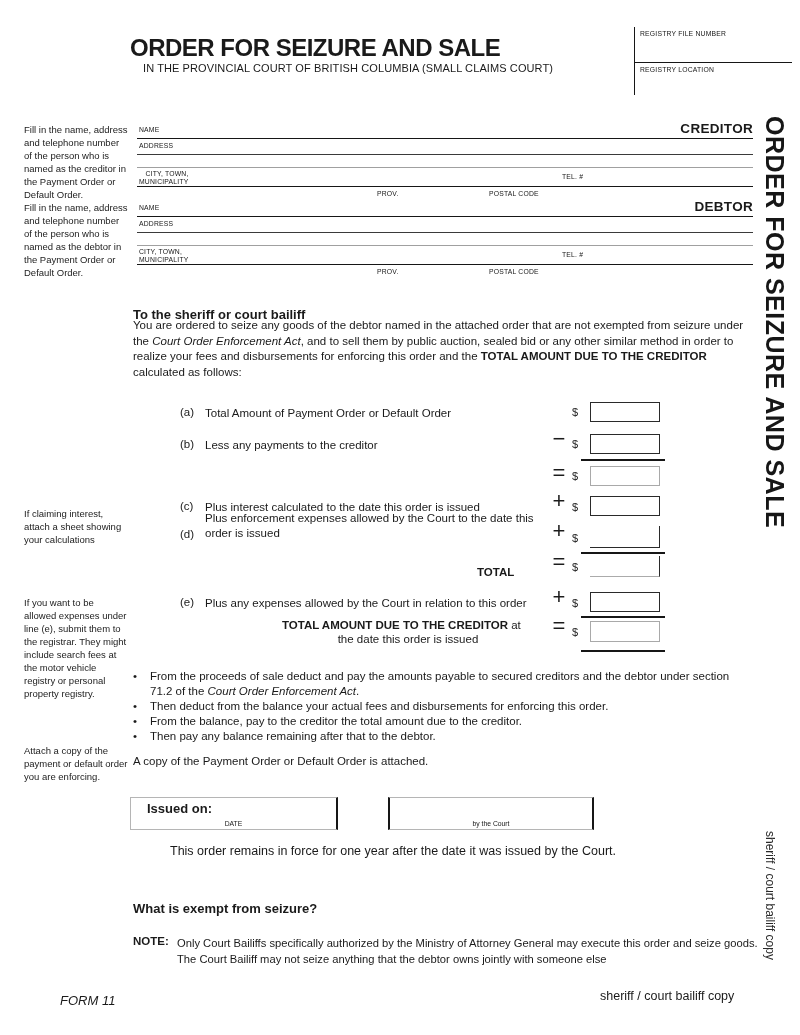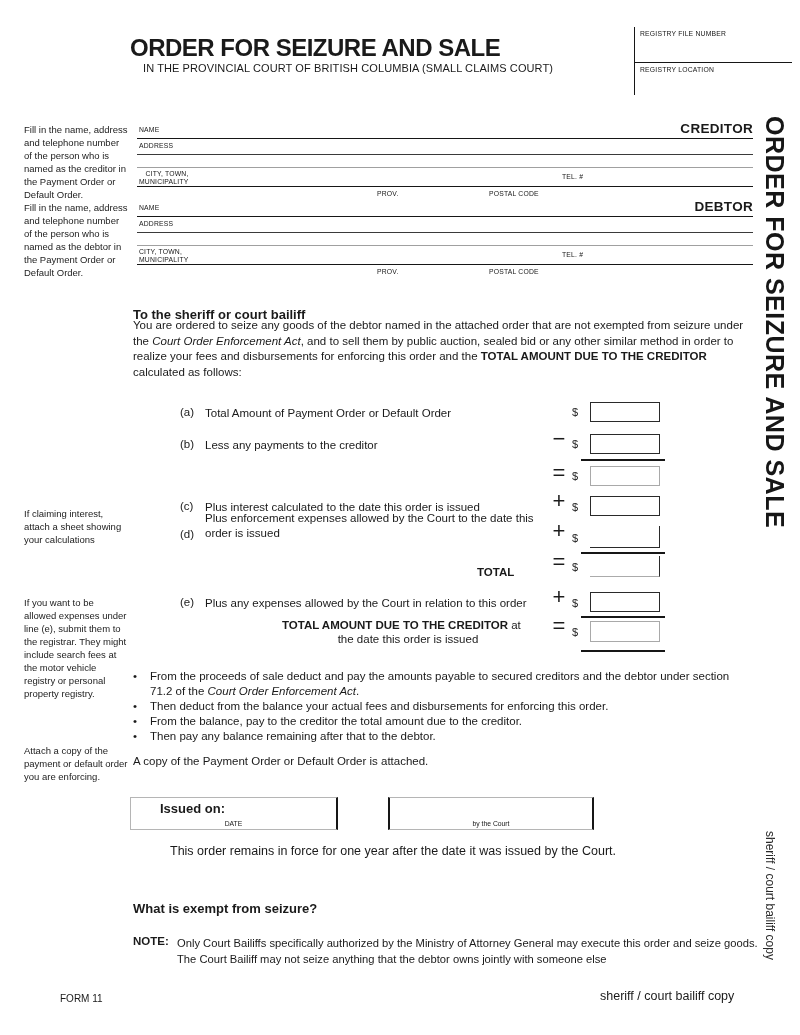--- a/index.html
+++ b/index.html
@@ -65,33 +65,33 @@
   .total-lbl{left:460px;top:566px;font-size:11.5px;font-weight:bold;margin-left:17px;}
   .grand-l1{left:282px;top:619px;font-size:11.5px;width:252px;}
   .grand-l2{left:282px;top:633px;font-size:11.5px;width:252px;text-align:center;}
   
   .bullet-row{left:133px;width:620px;font-size:11.5px;line-height:15px;}
   .bullet-glyph{position:absolute;left:0;top:0;}
   .bullet-text{margin-left:17px;}
   .br1{top:669px;} .br2{top:699px;} .br3{top:714px;} .br4{top:729px;}
   .attached{left:133px;top:755px;font-size:11.5px;}
   
-  .issued-heading{left:146px;top:781px;padding-left:14px;}
+  .issued-heading{left:133px;top:781px;padding-left:14px;}
   .sigbox{top:797px;height:33px;box-sizing:border-box;border:1px solid #b5b5b5;}
   .sigbox-date{left:130px;width:208px;border-right:2px solid #161616;}
   .sigbox-court{left:388px;width:206px;border-left:2px solid #161616;border-right:2px solid #161616;}
   .sig-lbl{position:absolute;left:0;right:0;bottom:2px;text-align:center;font-size:6.8px;color:#161616;}
   .sig-fill{position:absolute;left:4px;right:4px;top:2px;height:18px;}
   .force-note{left:170px;top:844px;font-size:12.5px;}
   
   .exempt-heading{left:133px;top:881px;}
   .exempt-para{left:133px;top:897px;width:626px;font-size:11.5px;line-height:15px;}
   .note-lbl{left:133px;top:935px;font-size:11.5px;font-weight:bold;}
   .note-text{left:177px;top:935px;width:600px;font-size:11.2px;line-height:16px;}
-  .form-num{left:60px;top:993px;font-size:10px;}
+  .form-num{left:60px;top:993px;font-size:13px;font-style:italic;}
   .footer-copy{left:600px;top:989px;font-size:12.5px;}
 </style>
 </head>
 <body>
 
 <div class="page">
 
   <div class="abs title">ORDER FOR SEIZURE AND SALE</div>
   <div class="abs subtitle">IN THE PROVINCIAL COURT OF BRITISH COLUMBIA (SMALL CLAIMS COURT)</div>
   <div class="abs reg-vline"></div>

